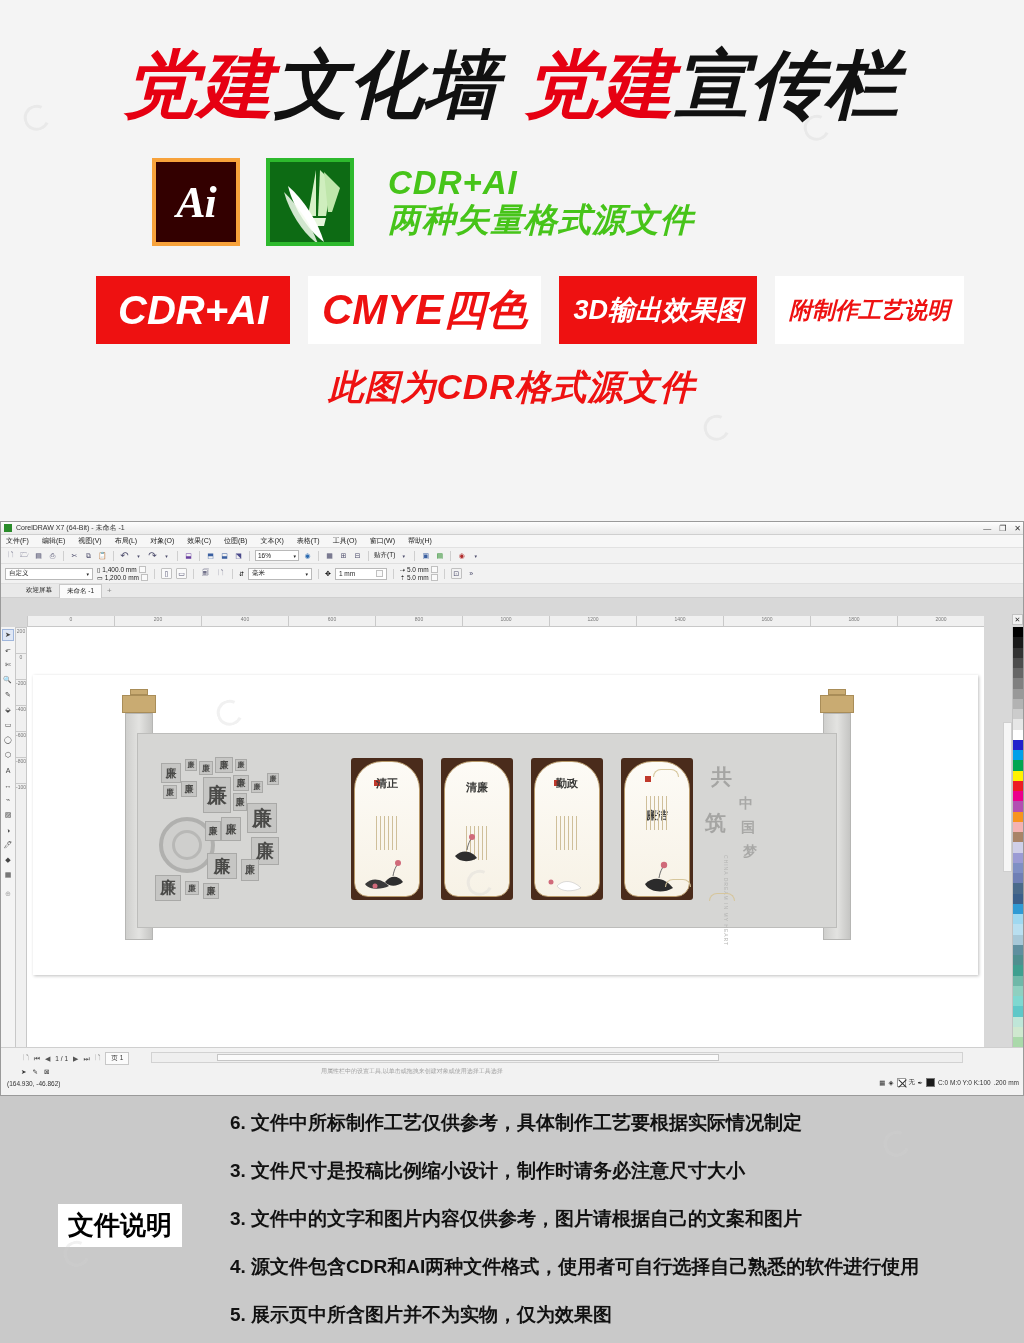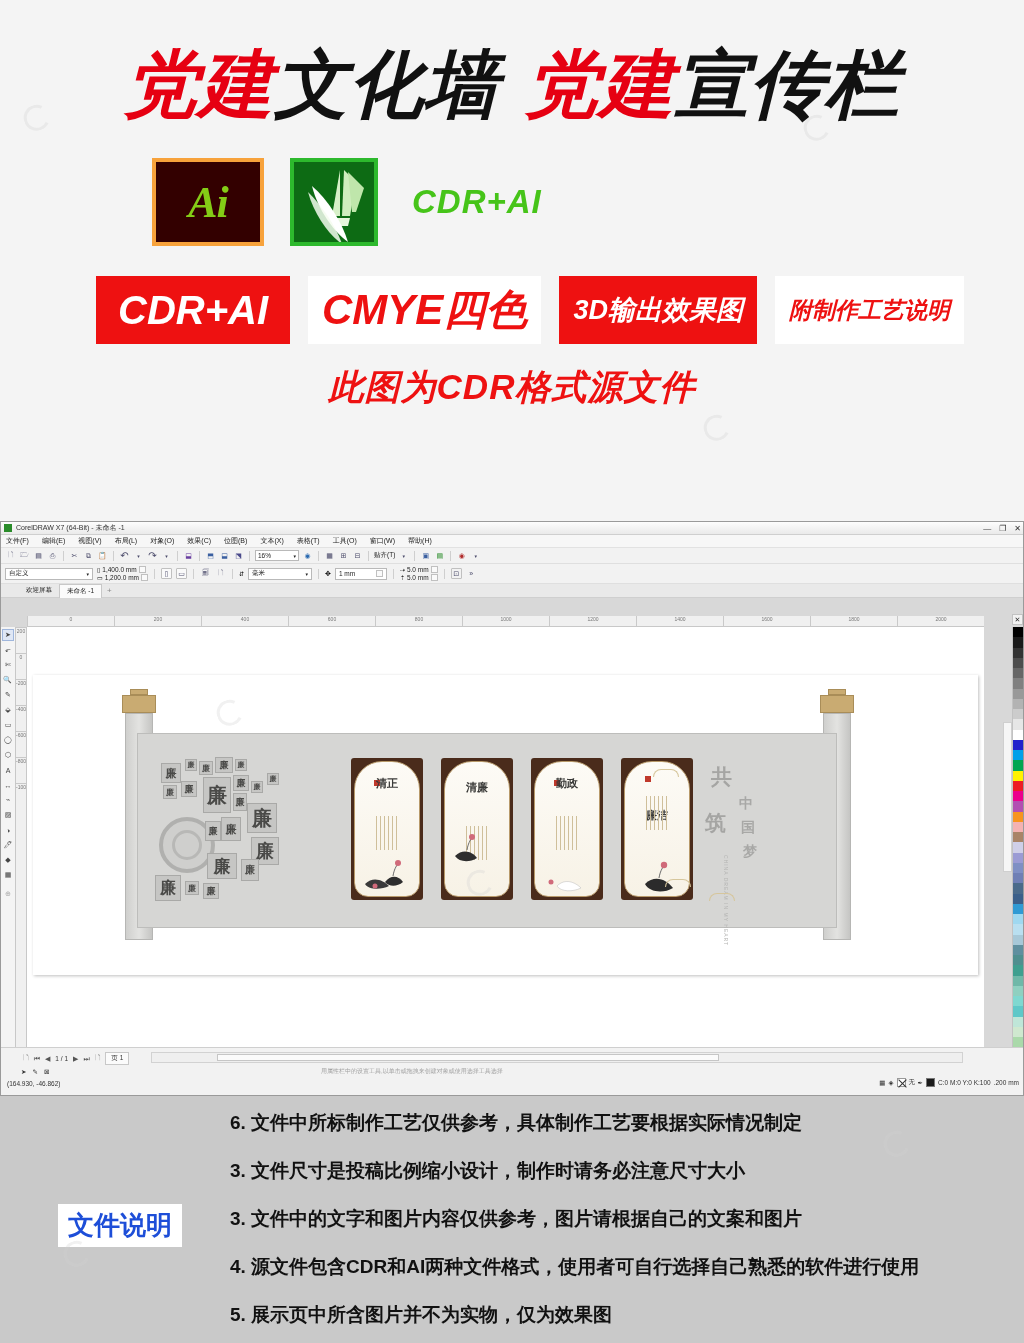--- a/index.html
+++ b/index.html
@@ -29,24 +29,24 @@
   .t-red { color:#e60012; }
   .t-blk { color:#111; }
   .t-gap { display:inline-block; width:26px; }
 
   #logo-row {
     margin-top:36px;
     display:flex; align-items:center;
     padding-left:152px;
   }
   .ai-logo {
-    width:112px; height:88px;
+    width:88px; height:88px;
     background:#330000; border:4px solid #f7a23b;
     display:flex; align-items:center; justify-content:center;
-    color:#84cc16; font-size:44px; font-weight:bold;
+    color:#ffffff; font-size:44px; font-weight:bold;
     font-family:"Liberation Serif", serif;
     letter-spacing:-1px;
   }
   .cdr-logo {
     width:88px; height:88px; margin-left:26px;
     background:#0d6b14; border:4px solid #2db92d;
     position:relative; overflow:hidden;
   }
   .cdr-logo svg { position:absolute; left:0; top:0; }
   #logo-text { margin-left:34px; line-height:1.12; }
@@ -377,21 +377,21 @@
   }
 
   
   #notes {
     position:absolute; left:0; top:1096px; width:1024px; height:247px;
     background:#c9c9c9;
   }
   #notes-label {
     position:absolute; left:58px; top:108px;
     background:#fff; padding:4px 10px;
-    font-size:26px; font-weight:bold; color:#1d4ed8;
+    font-size:26px; font-weight:bold; color:#000000;
   }
   #notes-list {
     position:absolute; left:230px; top:14px; right:30px;
   }
   #notes-list li {
     list-style:none; font-size:19px; color:#111; font-weight:bold;
     margin-bottom:22px; white-space:nowrap;
   }
 </style>
 </head>
@@ -422,20 +422,21 @@
         <path d="M46 8 L46 54 L38 54 Z" fill="#d7f0c8"></path>
         <path d="M50 8 L62 20 L56 54 L48 54 Z" fill="#cfeebe"></path>
         <path d="M54 10 L70 26 L62 50 L58 50 Z" fill="#bfe6ab"></path>
         <path d="M40 56 L56 56 L54 64 L42 64 Z" fill="#e6f6dc"></path>
         <path d="M18 24 C34 38 48 60 54 80 C40 70 24 48 18 24 Z" fill="#ffffff"></path>
         <path d="M14 30 C28 44 42 64 48 82 C34 72 20 52 14 30 Z" fill="#f4fbee" opacity=".85"></path>
       </svg>
     </div>
     <div id="logo-text">
       <div class="l1">CDR+AI</div>
+      <div class="l2">两种矢量格式源文件</div>
     </div>
   </div>
 
   <div id="badge-row">
     <div class="badge filled" id="b1">CDR+AI</div>
     <div class="badge outline" id="b2">CMYE四色</div>
     <div class="badge filled" id="b3">3D输出效果图</div>
     <div class="badge outline" id="b4">附制作工艺说明</div>
   </div>
 

